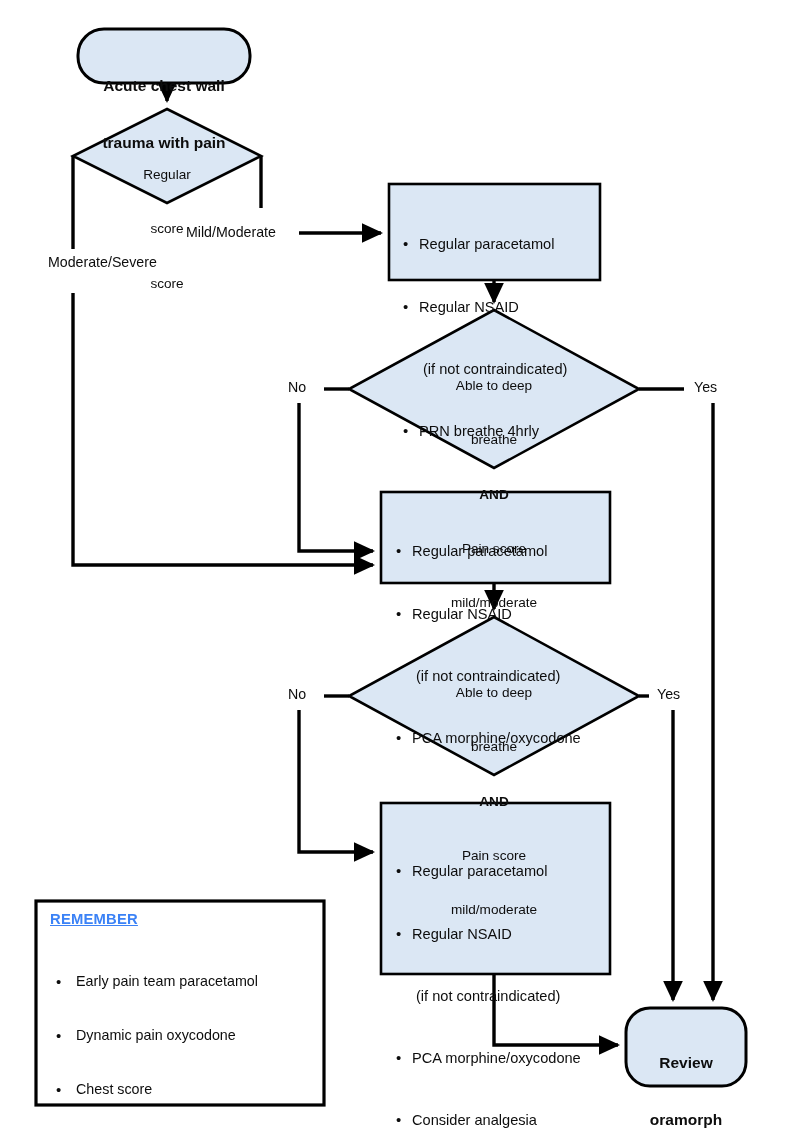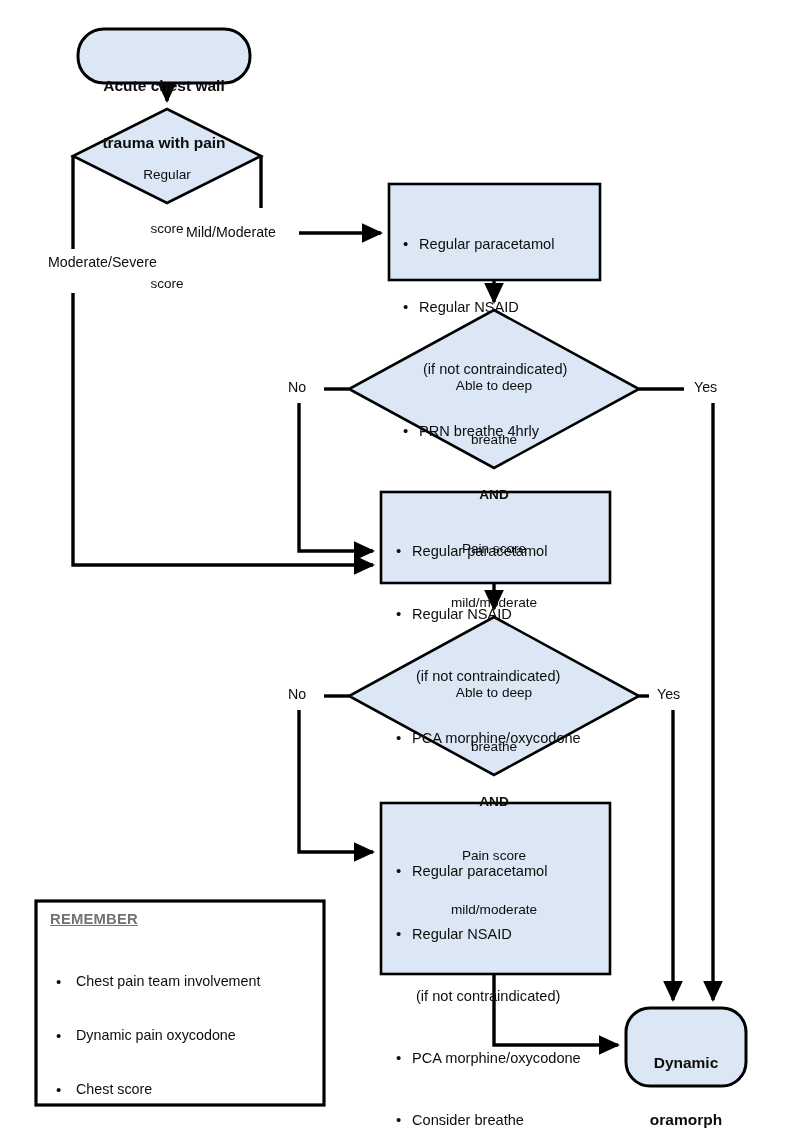--- a/index.html
+++ b/index.html
@@ -86,21 +86,21 @@
     left: 4px;
     top: -1px;
     font-size: 15px;
   }
   .proc-list .sub {
     padding-left: 24px;
   }
   .remember-title {
     font-size: 14.8px;
     font-weight: bold;
-    color: #737373;
+    color: #3b82f6;
     text-decoration: underline;
     letter-spacing: 0.2px;
   }
   .remember-list {
     font-size: 14.3px;
     line-height: 1.0;
   }
   .remember-list .li {
     position: relative;
     padding-left: 26px;
@@ -209,47 +209,47 @@
     <div class="and-line">AND</div>
     <div>Pain score</div>
     <div>mild/moderate</div>
   </div>
 
   <div class="txt proc-list" style="left:392px; top:820px; width:214px;">
     <div class="li"><span class="bullet">•</span><span>Regular paracetamol</span></div>
     <div class="li"><span class="bullet">•</span><span>Regular NSAID</span></div>
     <div class="li sub"><span>(if not contraindicated)</span></div>
     <div class="li"><span class="bullet">•</span><span>PCA morphine/oxycodone</span></div>
-    <div class="li"><span class="bullet">•</span><span>Consider breathe</span></div>
+    <div class="li"><span class="bullet">•</span><span>Consider analgesia</span></div>
     
     
   </div>
 
   <div class="txt terminal-txt" style="left:626px; top:1016px; width:120px;">
-    <div>Dynamic</div>
+    <div>Review</div>
     <div>oramorph</div>
     
   </div>
 
   <div class="txt edge-label" style="left:186px; top:224px;">Mild/Moderate</div>
 
   <div class="txt edge-label" style="left:48px; top:254px;">Moderate/Severe</div>
 
   <div class="txt edge-label" style="left:288px; top:379px;">No</div>
 
   <div class="txt edge-label" style="left:694px; top:379px;">Yes</div>
 
   <div class="txt edge-label" style="left:288px; top:686px;">No</div>
 
   <div class="txt edge-label" style="left:657px; top:686px;">Yes</div>
 
   <div class="txt remember-title" style="left:50px; top:911px;">REMEMBER</div>
 
   <div class="txt remember-list" style="left:50px; top:945px; width:270px;">
-    <div class="li"><span class="bullet">•</span><span>Chest pain team involvement</span></div>
+    <div class="li"><span class="bullet">•</span><span>Early pain team paracetamol</span></div>
     <div class="li"><span class="bullet">•</span><span>Dynamic pain oxycodone</span></div>
     <div class="li"><span class="bullet">•</span><span>Chest score</span></div>
     
     
     
     
   </div>
 
 </div>
 

